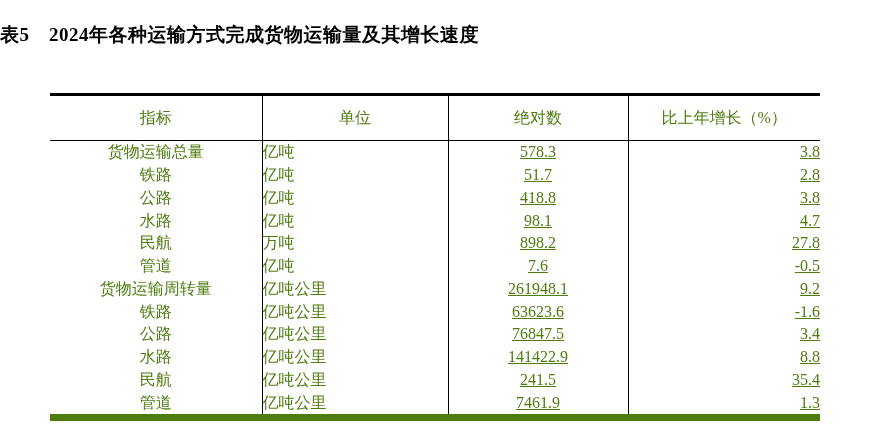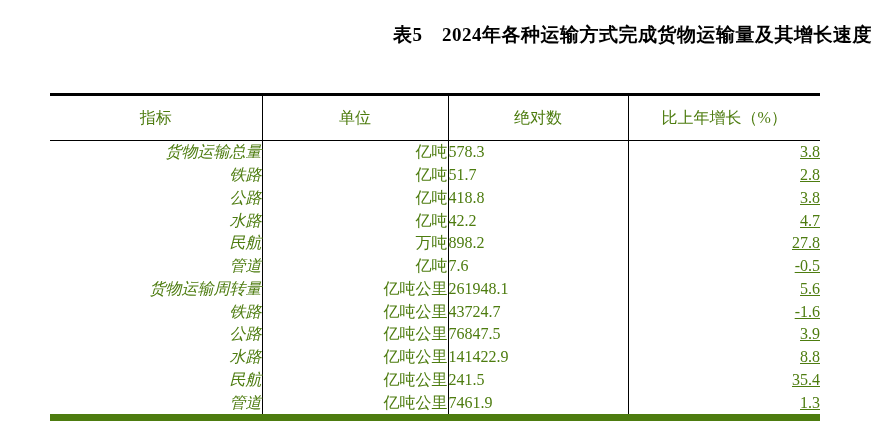--- a/index.html
+++ b/index.html
@@ -15,21 +15,21 @@
     color: #000000;
     font-family: "Liberation Serif", "DejaVu Serif", serif;
     overflow: hidden;
   }
   .title {
     position: absolute;
     top: 22px;
     left: 0;
     width: 872px;
     margin: 0;
-    text-align: right;
+    text-align: left;
     font-size: 19px;
     font-weight: bold;
     letter-spacing: 0.5px;
     color: #000000;
   }
   table.stat-table {
     position: absolute;
     left: 50px;
     top: 93px;
     width: 770px;
@@ -57,23 +57,23 @@
   table.stat-table td {
     height: 22.75px;
     vertical-align: middle;
     padding: 0;
     line-height: 1;
   }
   table.stat-table th:not(:last-child),
   table.stat-table td:not(:last-child) {
     border-right: 1px solid #000000;
   }
-  td.cell-indicator { text-align: right; font-style: italic; }
-  td.cell-unit      { text-align: right; }
-  td.cell-value     { text-align: left; padding-right: 26px; }
+  td.cell-indicator { text-align: center; }
+  td.cell-unit      { text-align: left; }
+  td.cell-value     { text-align: center; padding-right: 26px; text-decoration: underline; }
   td.cell-growth    { text-align: right; padding-right: 23px; text-decoration: underline; }
 </style>
 </head>
 <body>
 
 <div class="page">
   <h1 class="title">表5　2024年各种运输方式完成货物运输量及其增长速度</h1>
 
   <table class="stat-table">
     <colgroup>
@@ -108,21 +108,21 @@
   <tr>
     <td class="cell-indicator">公路</td>
     <td class="cell-unit">亿吨</td>
     <td class="cell-value">418.8</td>
     <td class="cell-growth">3.8</td>
   </tr>
 
   <tr>
     <td class="cell-indicator">水路</td>
     <td class="cell-unit">亿吨</td>
-    <td class="cell-value">42.2</td>
+    <td class="cell-value">98.1</td>
     <td class="cell-growth">4.7</td>
   </tr>
 
   <tr>
     <td class="cell-indicator">民航</td>
     <td class="cell-unit">万吨</td>
     <td class="cell-value">898.2</td>
     <td class="cell-growth">27.8</td>
   </tr>
 
@@ -130,35 +130,35 @@
     <td class="cell-indicator">管道</td>
     <td class="cell-unit">亿吨</td>
     <td class="cell-value">7.6</td>
     <td class="cell-growth">-0.5</td>
   </tr>
 
   <tr>
     <td class="cell-indicator">货物运输周转量</td>
     <td class="cell-unit">亿吨公里</td>
     <td class="cell-value">261948.1</td>
-    <td class="cell-growth">5.6</td>
+    <td class="cell-growth">9.2</td>
   </tr>
 
   <tr>
     <td class="cell-indicator">铁路</td>
     <td class="cell-unit">亿吨公里</td>
-    <td class="cell-value">43724.7</td>
+    <td class="cell-value">63623.6</td>
     <td class="cell-growth">-1.6</td>
   </tr>
 
   <tr>
     <td class="cell-indicator">公路</td>
     <td class="cell-unit">亿吨公里</td>
     <td class="cell-value">76847.5</td>
-    <td class="cell-growth">3.9</td>
+    <td class="cell-growth">3.4</td>
   </tr>
 
   <tr>
     <td class="cell-indicator">水路</td>
     <td class="cell-unit">亿吨公里</td>
     <td class="cell-value">141422.9</td>
     <td class="cell-growth">8.8</td>
   </tr>
 
   <tr>

